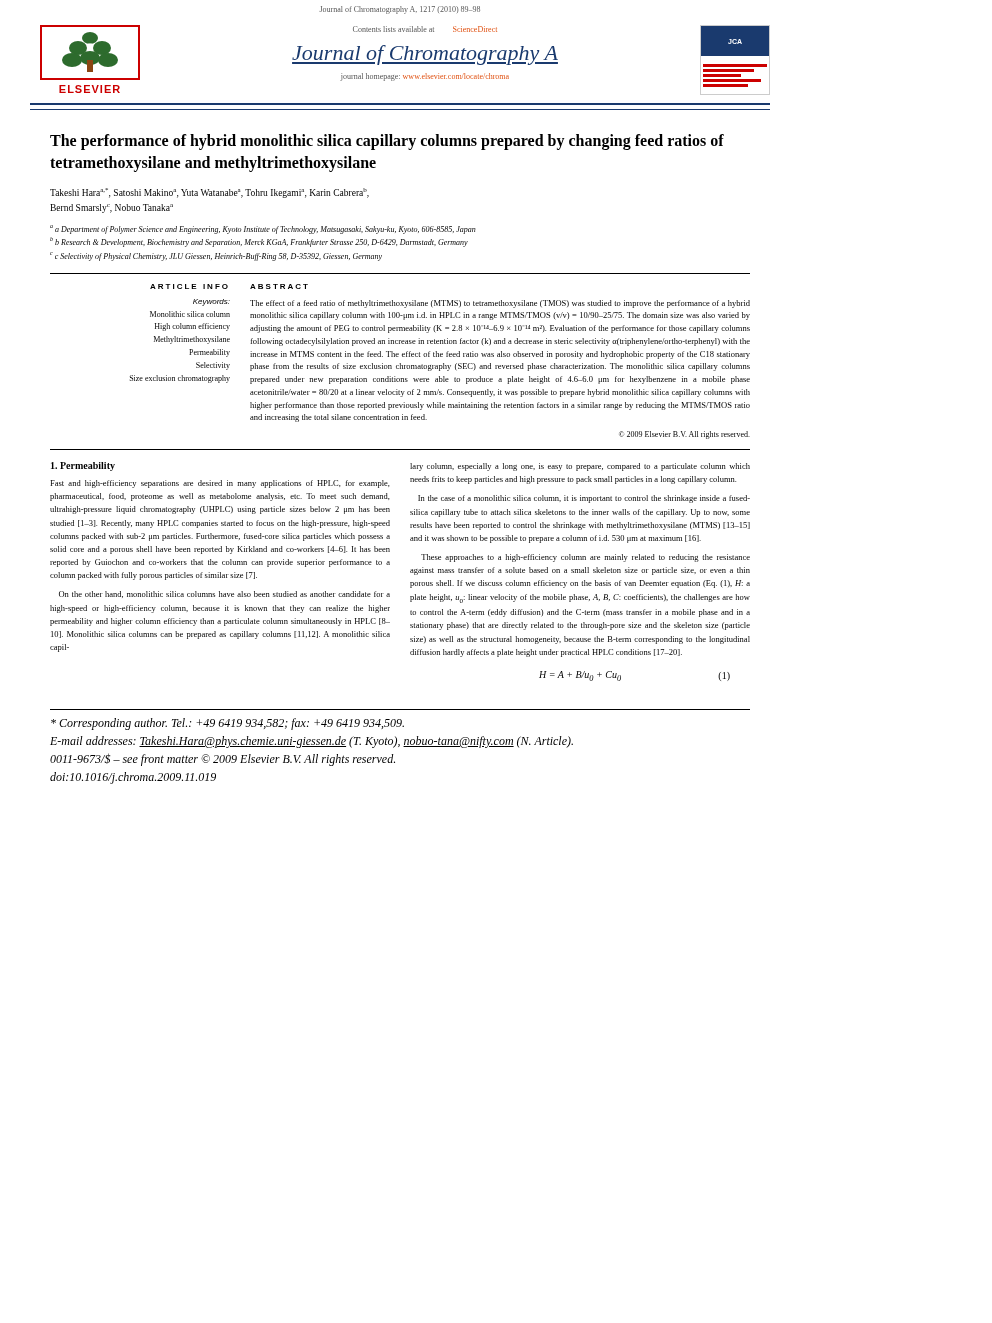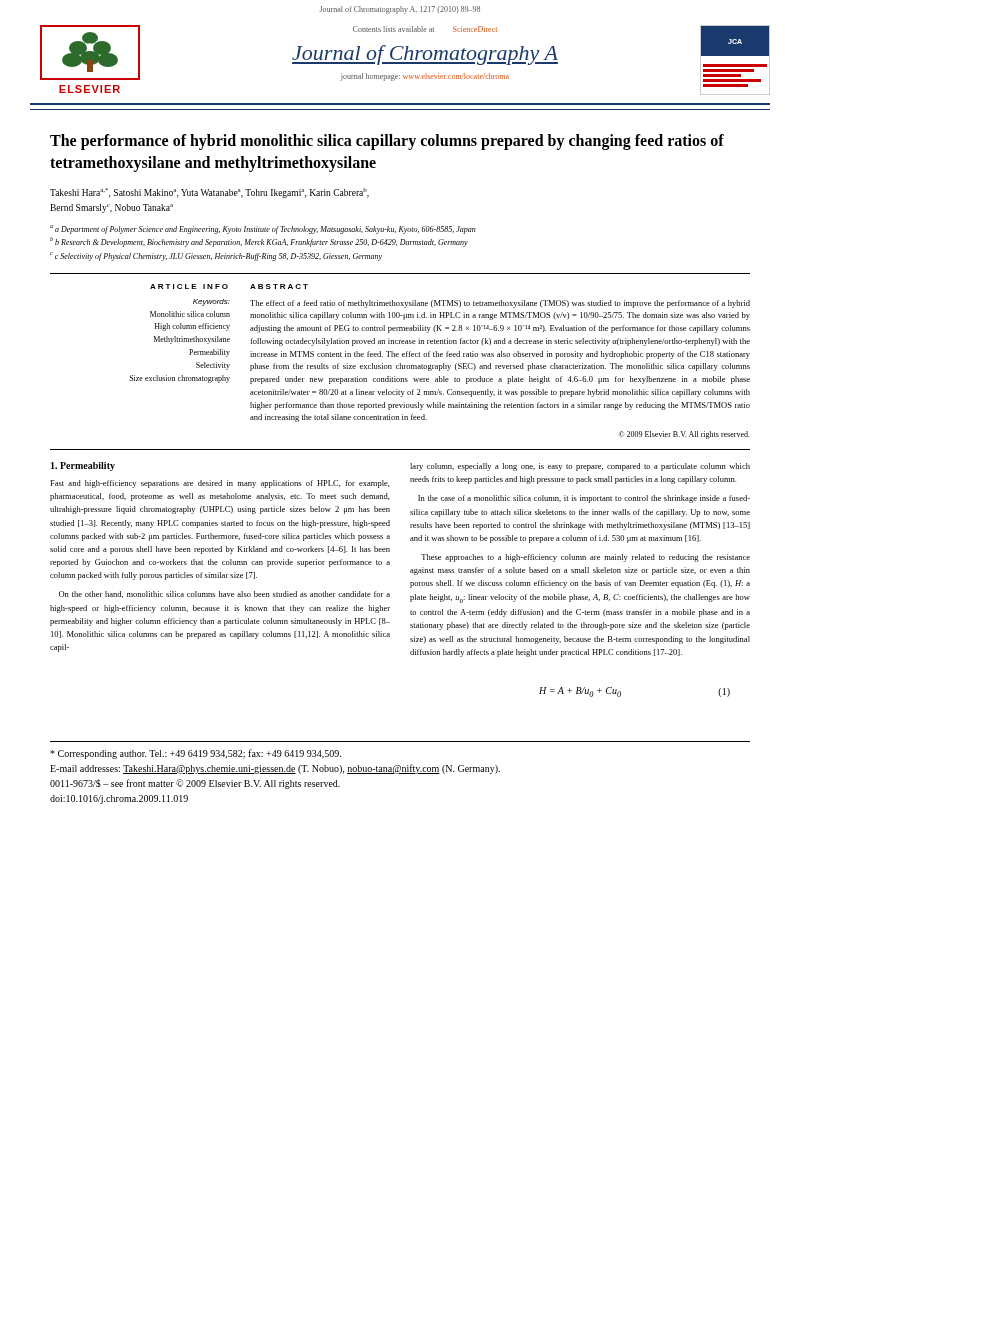--- a/index.html
+++ b/index.html
@@ -276,23 +276,24 @@
       text-align: justify;
       color: #000;
       margin-bottom: 6px;
     }
 
     .body-text .indent {
       text-indent: 12px;
     }
 
     .footnote-text {
-      font-size: 10px;
+      font-size: 12px;
       line-height: 1.5;
       color: #000;
+      font-style: italic;
     }
 
     .header-journal-line {
       text-align: center;
       font-size: 8px;
       color: #555;
       padding: 5px 0 3px;
     }
   </style>
 </head>
@@ -424,43 +425,43 @@
         </div>
 
         <div class="body-text">
           &nbsp;&nbsp;&nbsp;In the case of a monolithic silica column, it is important to control the shrinkage inside a fused-silica capillary tube to attach silica skeletons to the inner walls of the capillary. Up to now, some results have been reported to control the shrinkage with methyltrimethoxysilane (MTMS) [13–15] and it was shown to be possible to prepare a column of i.d. 530 μm at maximum [16].
         </div>
 
         <div class="body-text">
           &nbsp;&nbsp;&nbsp;These approaches to a high-efficiency column are mainly related to reducing the resistance against mass transfer of a solute based on a small skeleton size or particle size, or even a thin porous shell. If we discuss column efficiency on the basis of van Deemter equation (Eq. (1), <i>H</i>: a plate height, <i>u</i><sub>0</sub>: linear velocity of the mobile phase, <i>A, B, C</i>: coefficients), the challenges are how to control the A-term (eddy diffusion) and the C-term (mass transfer in a mobile phase and in a stationary phase) that are directly related to the through-pore size and the skeleton size (particle size) as well as the structural homogeneity, because the B-term corresponding to the longitudinal diffusion hardly affects a plate height under practical HPLC conditions [17–20].
         </div>
 
-        <div style="display:flex; align-items:center; justify-content:space-between; margin: 26px 20px; font-size:10px;">
+        <div style="display:flex; align-items:center; justify-content:space-between; margin: 10px 20px; font-size:10px;">
           <span style="flex:1;"></span>
           <span style="font-style:italic; text-align:center; flex:2;">
             <i>H</i> = <i>A</i> + <i>B</i>/<i>u</i><sub>0</sub> + <i>Cu</i><sub>0</sub>
           </span>
           <span style="flex:1; text-align:right;">(1)</span>
         </div>
 
       </div>
     </div>
 
   </div>
 
   <div style="padding: 6px 50px 0; margin-top:10px;">
     <div style="border-top:1px solid #000; padding-top:4px;">
       <div class="footnote-text">
         <span>* Corresponding author. Tel.: +49 6419 934,582; fax: +49 6419 934,509.</span>
       </div>
       <div class="footnote-text">
         <span>E-mail addresses:</span>
         <span style="color:#000;text-decoration:underline;cursor:pointer;text-align:center;">Takeshi.Hara@phys.chemie.uni-giessen.de</span>
-        <span>(T. Nobuo),</span>
+        <span>(T. Kyoto),</span>
         <span style="color:#000;text-decoration:underline;cursor:pointer;">nobuo-tana@nifty.com</span>
-        <span>(N. Germany).</span>
+        <span>(N. Article).</span>
       </div>
       <div class="footnote-text">0011-9673/$ – see front matter © 2009 Elsevier B.V. All rights reserved.</div>
       <div class="footnote-text">doi:10.1016/j.chroma.2009.11.019</div>
     </div>
   </div>
 
 </div>
 
 </body></html>

